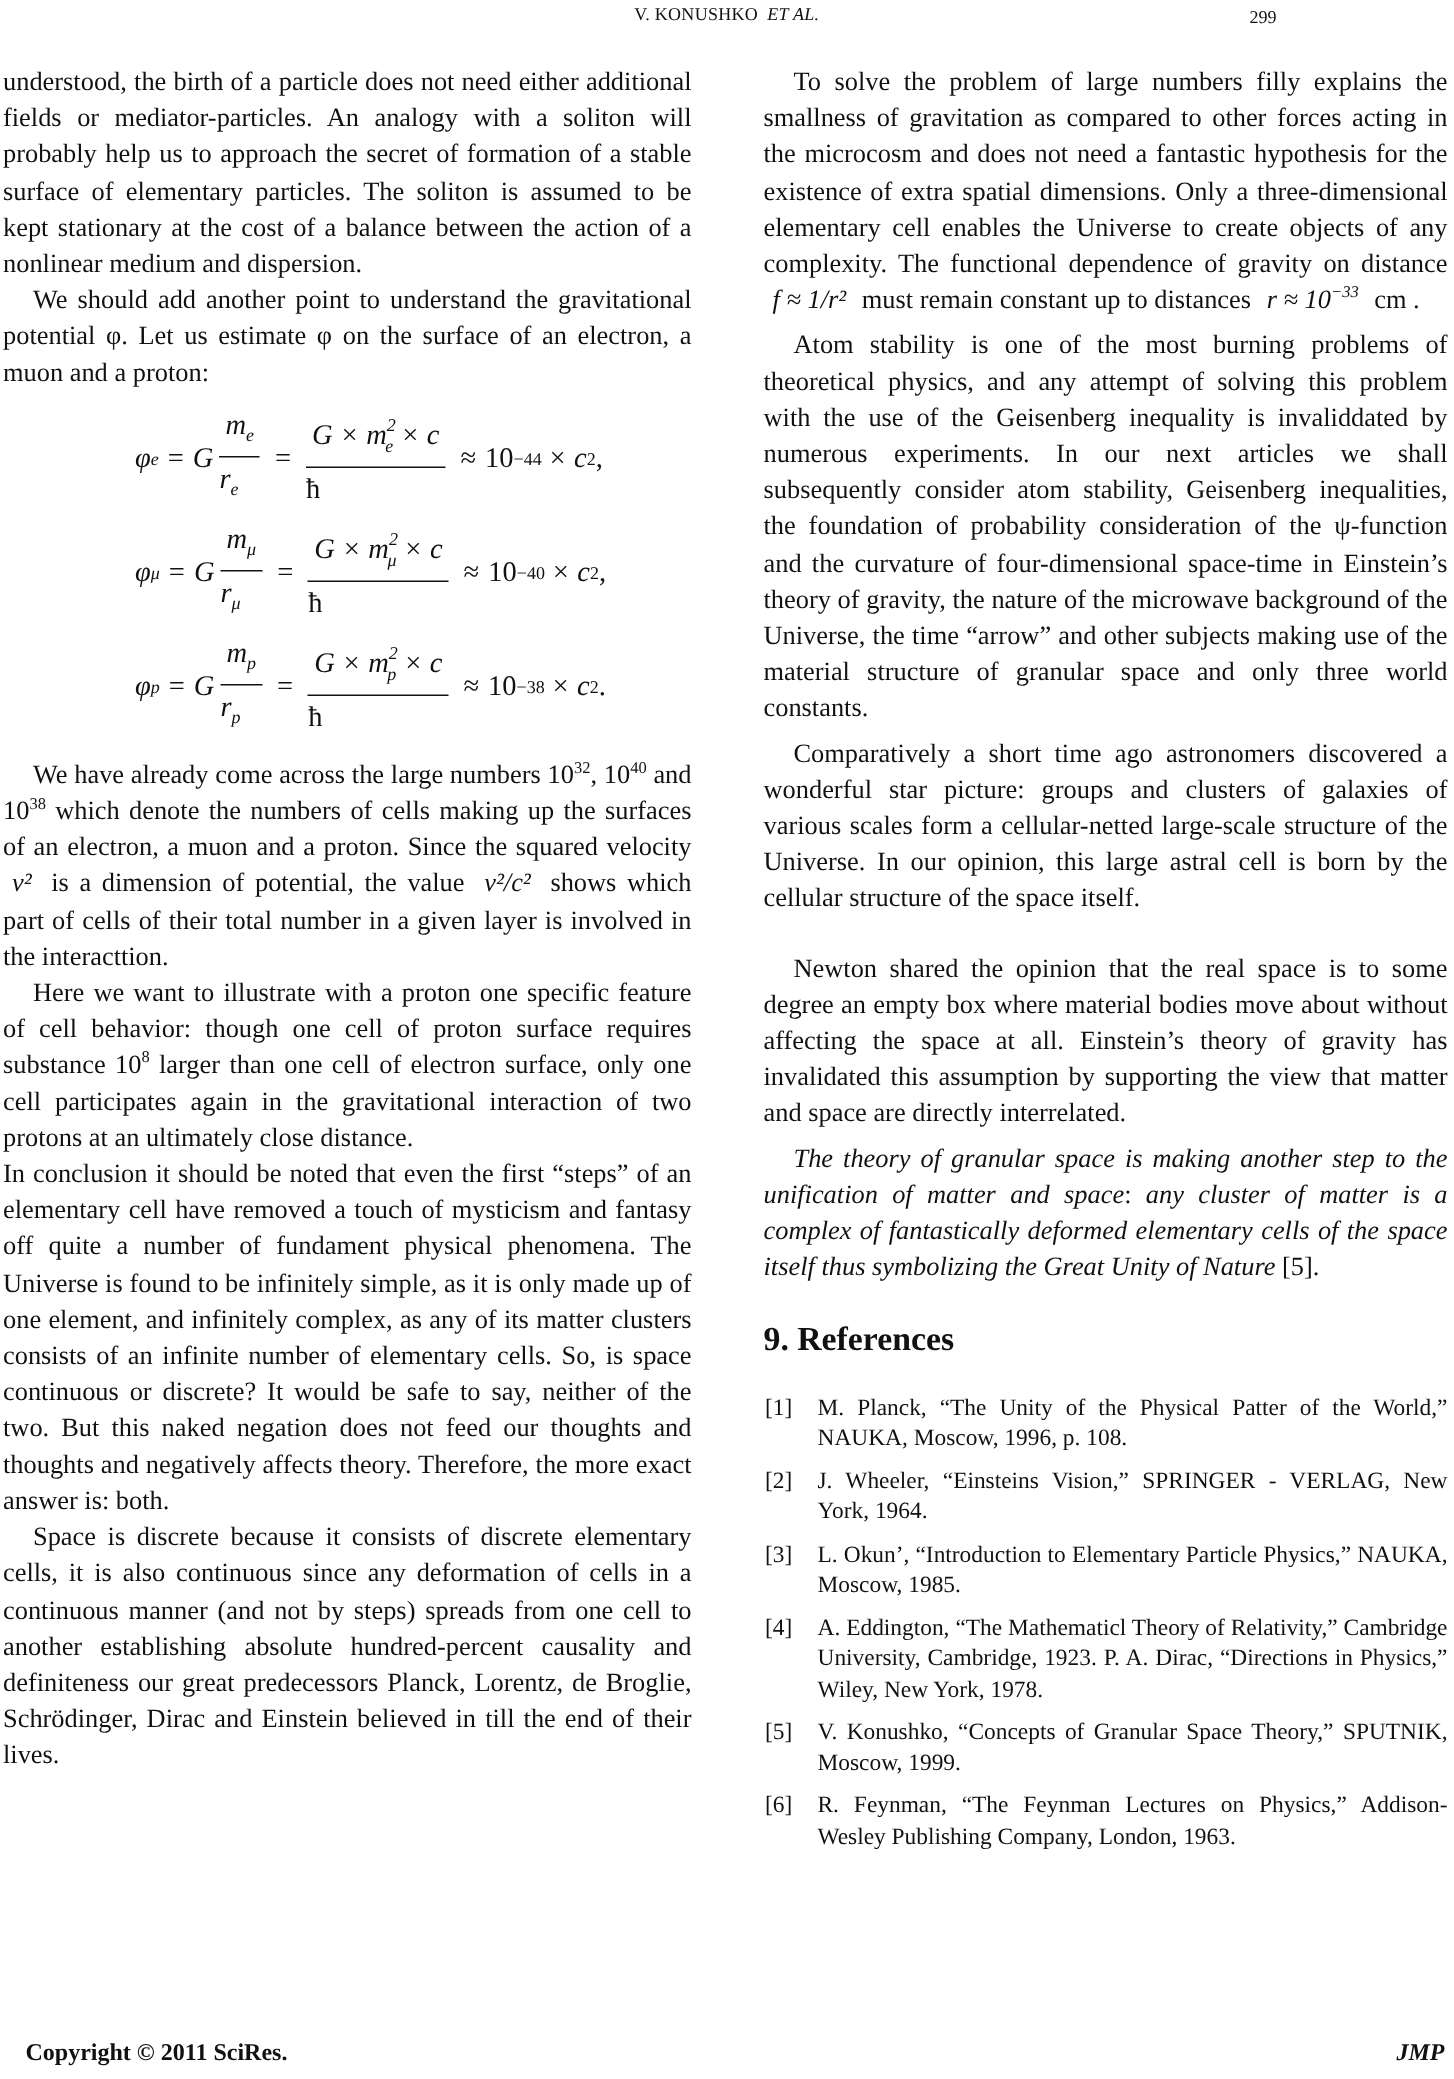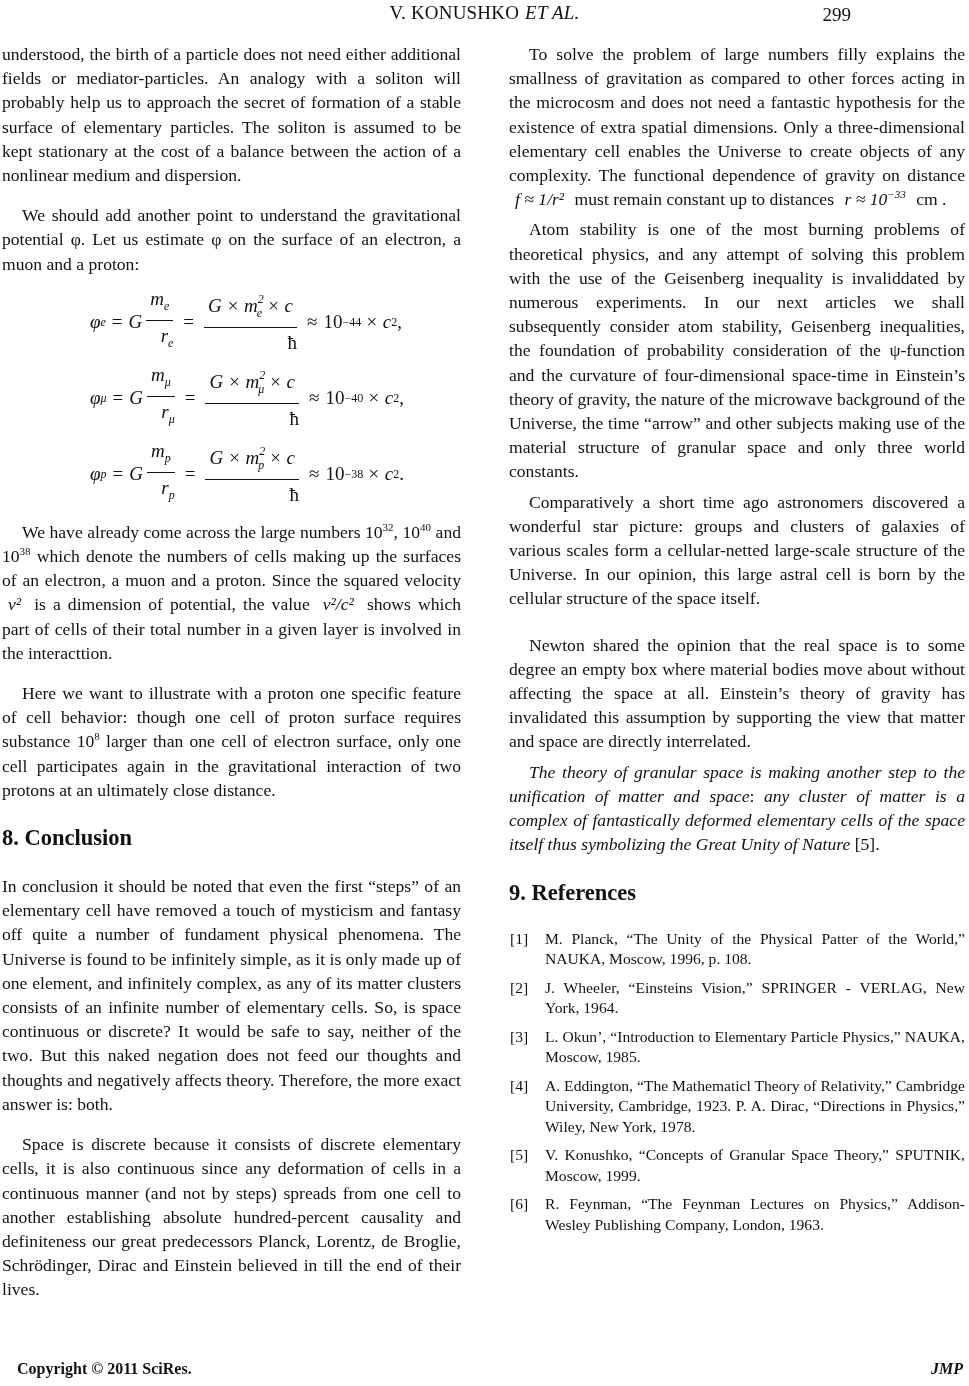--- a/index.html
+++ b/index.html
@@ -3,44 +3,44 @@
 <meta charset="utf-8">
 <style>
   html, body { margin: 0; padding: 0; background: #ffffff; }
   body {
     width: 969px; height: 1386px; position: relative; overflow: hidden;
     font-family: "Liberation Serif", "DejaVu Serif", serif;
     color: #111;
   }
   .running-head {
     position: absolute; top: 2px; left: 0; width: 857px; height: 22px;
-    font-size: 19px;
+    font-size: 12px;
   }
   .running-head .authors { position: absolute; left: 0; width: 969px; text-align: center; top: 0; letter-spacing: 0.2px; }
   .running-head .authors i { margin-left: 6px; }
   .running-head .page-num { position: absolute; right: 6px; top: 2px; }
 
   .col { position: absolute; top: 40px; font-size: 17.6px; line-height: 24.2px; text-align: justify; }
   .col-left { left: 2px; width: 459px; }
   .col-right { left: 509px; width: 456px; }
 
   p { margin: 0; }
   p.indent { text-indent: 20px; }
-  p + p { margin-top: 16px; }
+  p + p { margin-top: 0; }
 
   sup { font-size: 11px; line-height: 0; vertical-align: 7px; }
   .math { font-style: italic; padding: 0 6px; white-space: nowrap; }
 
   .eq-block { position: relative; height: 228px; margin-top: 10px; margin-bottom: 6px; }
   .eq {
     position: absolute; left: 88px; height: 72px; display: flex; align-items: center;
     font-size: 19px; font-style: italic; white-space: nowrap;
   }
   .eq .up { font-style: normal; }
-  .frac { display: inline-flex; flex-direction: column; align-items: flex-end; margin: 0 4px; }
+  .frac { display: inline-flex; flex-direction: column; align-items: flex-start; margin: 0 4px; }
   .frac .num { padding: 0 4px 2px; border-bottom: 1.2px solid #111; line-height: 24px; }
   .frac .den { line-height: 26px; padding-top: 2px; }
   .sub { font-size: 12px; vertical-align: -5px; }
   .sup2 { font-size: 12px; vertical-align: 9px; }
   .eq .approx { margin: 0 6px; font-style: normal; }
   .eq .eqsign { margin: 0 6px; font-style: normal; }
 
   h2.section {
     font-family: "Liberation Serif", serif;
     font-weight: bold; font-size: 22.5px; margin: 0; line-height: 28px;
@@ -143,21 +143,20 @@
     <span class="math">v²</span>
     <span>is a dimension of potential, the value</span>
     <span class="math">v²/c²</span>
     <span>shows which part of cells of their total number in a given layer is involved in the interacttion.</span>
   </p>
 
   <p class="indent">
     <span>Here we want to illustrate with a proton one specific feature of cell behavior: though one cell of proton surface requires substance 10</span><sup>8</sup><span> larger than one cell of electron surface, only one cell participates again in the gravitational interaction of two protons at an ultimately close distance.</span>
   </p>
 
-  <h2 class="section" style="margin-top:22px; margin-bottom:22px;">8. Conclusion</h2>
 
   <p>In conclusion it should be noted that even the first “steps” of an elementary cell have removed a touch of mysticism and fantasy off quite a number of fundament physical phenomena. The Universe is found to be infinitely simple, as it is only made up of one element, and infinitely complex, as any of its matter clusters consists of an infinite number of elementary cells. So, is space continuous or discrete? It would be safe to say, neither of the two. But this naked negation does not feed our thoughts and thoughts and negatively affects theory. Therefore, the more exact answer is: both.</p>
   <p class="indent">Space is discrete because it consists of discrete elementary cells, it is also continuous since any deformation of cells in a continuous manner (and not by steps) spreads from one cell to another establishing absolute hundred-percent causality and definiteness our great predecessors Planck, Lorentz, de Broglie, Schrödinger, Dirac and Einstein believed in till the end of their lives.</p>
 </div>
 
 <div class="col col-right">
   <p class="indent" style="margin-top:2px;">
     <span>To solve the problem of large numbers filly explains the smallness of gravitation as compared to other forces acting in the microcosm and does not need a fantastic hypothesis for the existence of extra spatial dimensions. Only a three-dimensional elementary cell enables the Universe to create objects of any complexity. The functional dependence of gravity on distance</span>
     <span class="math">f ≈ 1/r²</span>
     <span>must remain constant up to distances</span>

